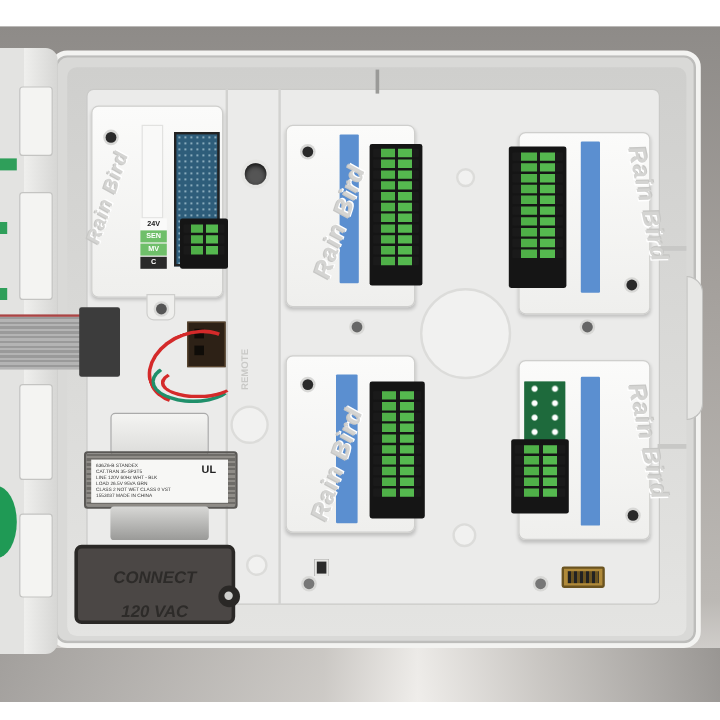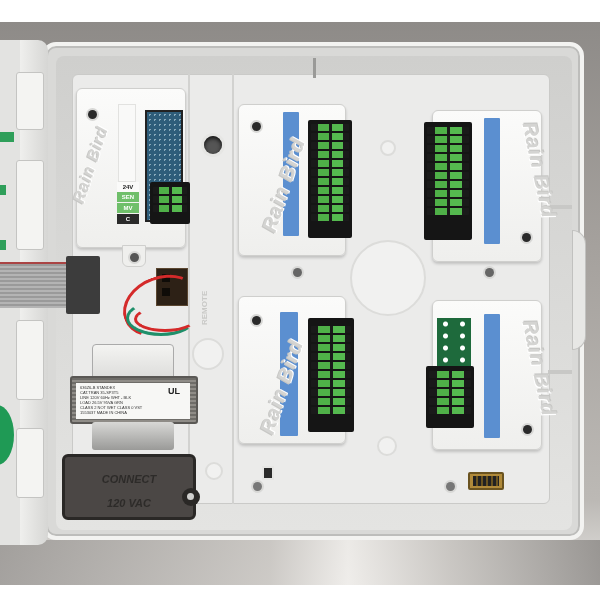--- a/index.html
+++ b/index.html
@@ -30,21 +30,21 @@
   .hole{border-radius:50%;background:#555;box-shadow:inset 0 2px 4px #111,0 0 0 3px #e6e6e4;}
   .knock{border-radius:50%;border:2px solid #dcdcda;background:#f1f1f0;}
   
   .pcb{background:#2e5d7a;background-image:radial-gradient(#8ab 1px,transparent 1px);background-size:5px 5px;border:2px solid #222;}
   .lbl{width:22px;font-size:6px;font-weight:bold;text-align:center;line-height:10px;}
   
   .xf-top{left:92px;top:344px;width:82px;height:36px;background:linear-gradient(180deg,#f4f4f2,#dcdcda);border-radius:4px;border:1px solid #aaa;}
   .xf-core{left:70px;top:376px;width:128px;height:48px;background:repeating-linear-gradient(180deg,#6e6c68 0 2px,#8f8c87 2px 4px);border:2px solid #5a5855;border-radius:3px;}
   .xf-label{left:76px;top:383px;width:114px;height:36px;background:#f7f7f5;font-size:4px;line-height:5px;padding:2px 4px;color:#333;}
   .xf-bottom{left:92px;top:422px;width:82px;height:28px;background:linear-gradient(180deg,#d8d8d6,#9a9a98);border-radius:3px;}
-  .cover{left:62px;top:454px;width:134px;height:66px;background:#4b4745;border:3px solid #2a2826;border-radius:6px;color:#2d2b29;font-weight:bold;font-style:italic;font-size:11px;text-align:center;}
+  .cover{left:62px;top:454px;width:134px;height:66px;background:#4b4745;border:3px solid #2a2826;border-radius:6px;color:#2d2b29;font-weight:bold;font-style:italic;font-size:14px;text-align:center;}
   .cover-screw{left:182px;top:488px;width:18px;height:18px;border-radius:50%;background:#2a2826;}
   .cover-screw::after{content:"";position:absolute;left:5px;top:5px;width:7px;height:7px;border-radius:50%;background:#cfcfcd;}
   .wire{border-radius:50%;border:3px solid;background:transparent;}
   .remote{font-size:8px;color:#c9c9c7;font-weight:bold;transform:rotate(-90deg);transform-origin:left top;white-space:nowrap;}
   .rail-r{left:548px;top:205px;width:24px;height:4px;background:#c8c8c6;}
   .latch{left:572px;top:230px;width:14px;height:120px;border-radius:0 20px 20px 0;background:#e7e7e5;border:1px solid #c1c1bf;}
   .conn{background:#b08a3a;border:2px solid #6a5320;border-radius:2px;}
   .conn-in{background:repeating-linear-gradient(90deg,#222 0 3px,#6a5320 3px 5px);}
 </style>
 </head>

